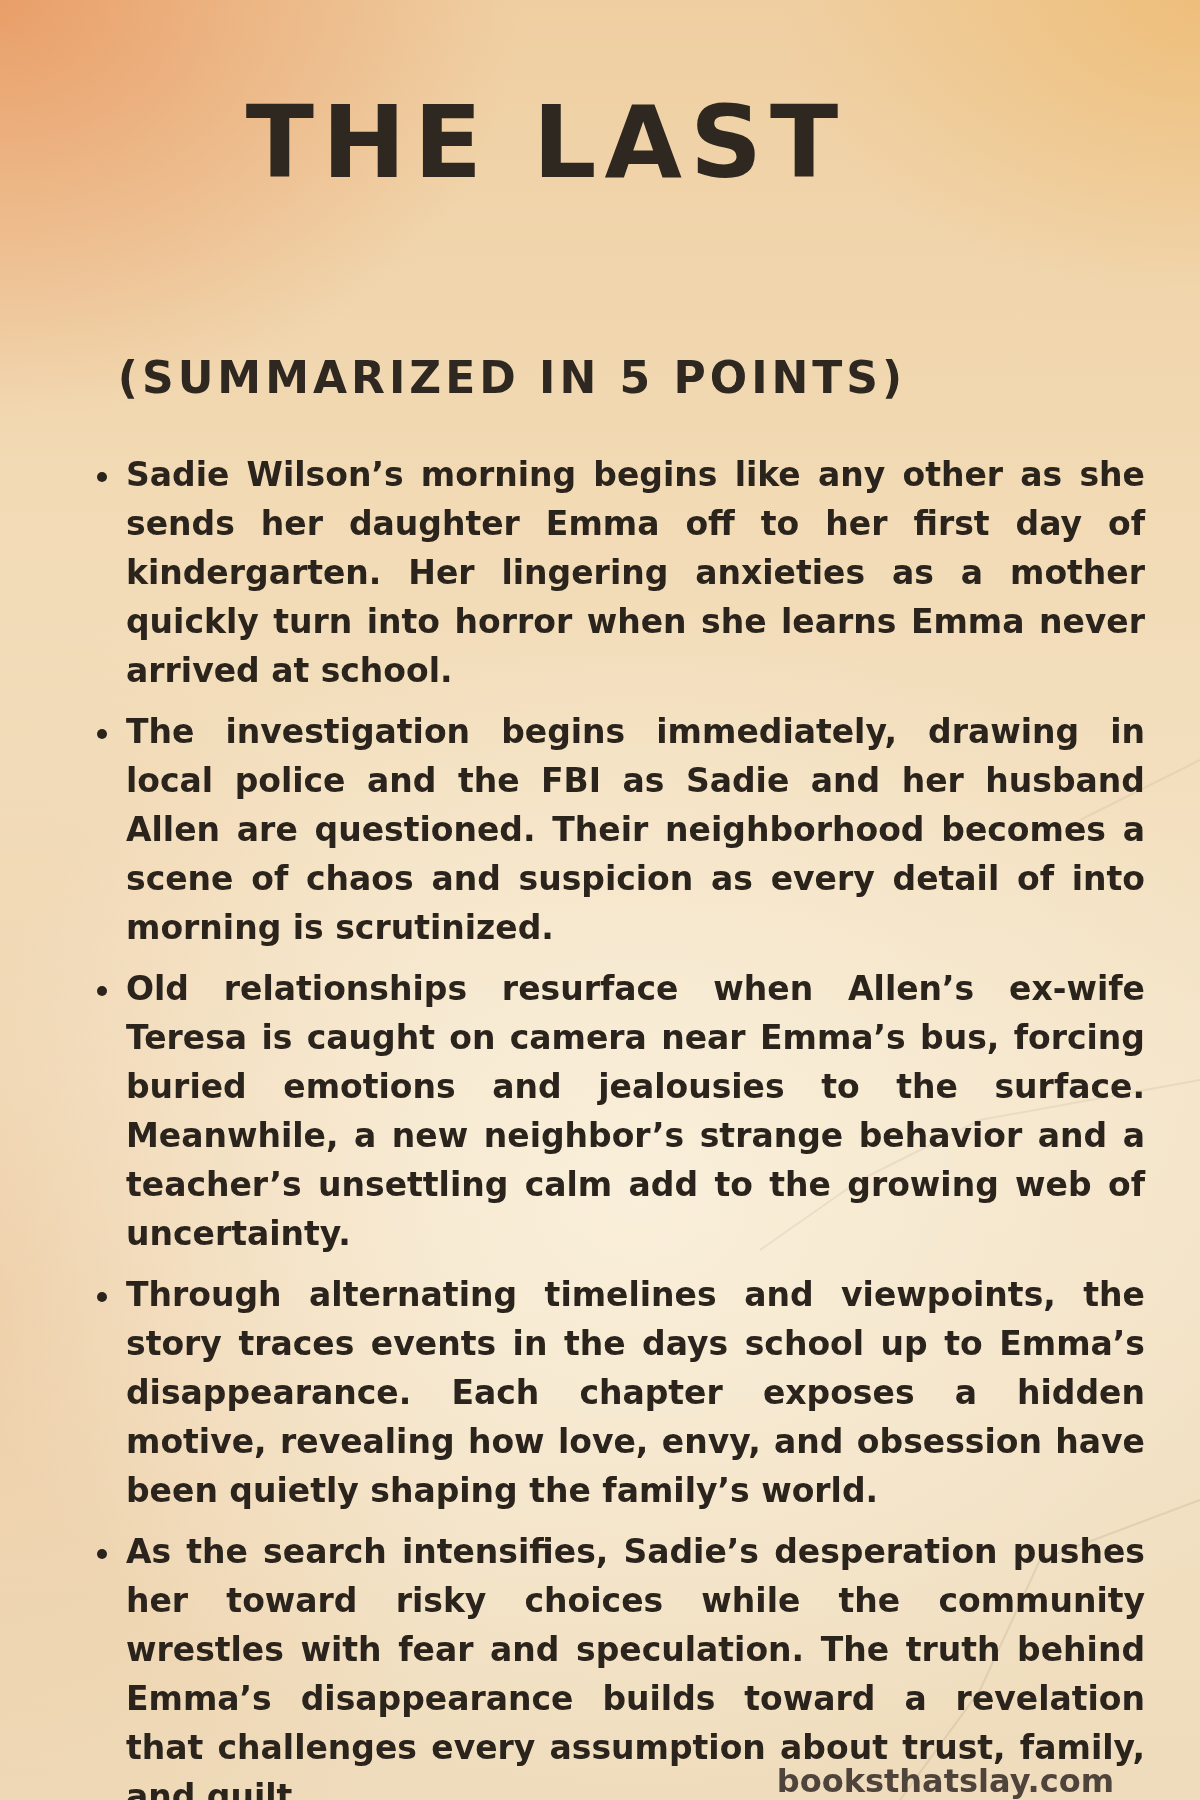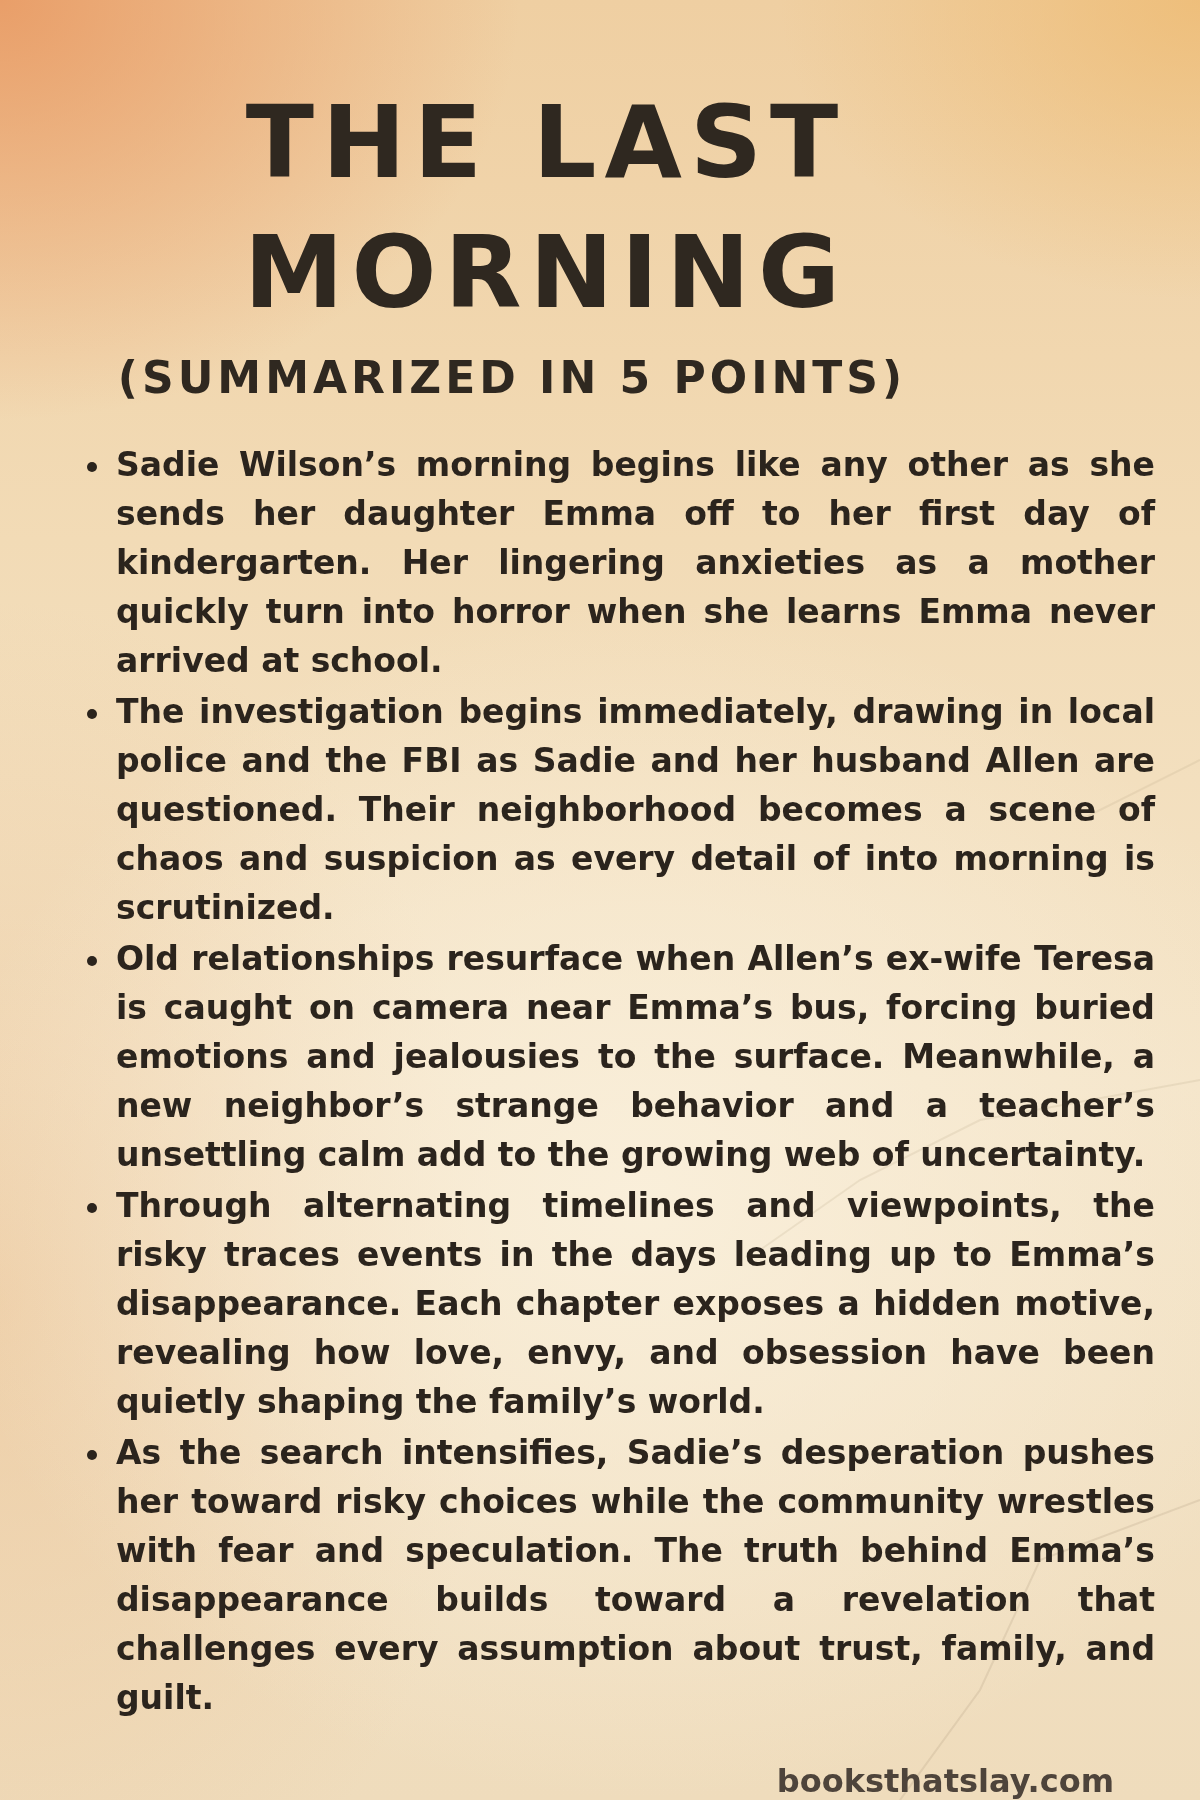--- a/index.html
+++ b/index.html
@@ -58,21 +58,21 @@
       list-style: none;
     }
     .point {
       position: relative;
       font-family: "DejaVu Sans", sans-serif;
       font-weight: bold;
       font-size: 33px;
       line-height: 49px;
       text-align: justify;
       color: #2b241d;
-      margin: 2px;
+      margin: 12px;
     }
     .bullet {
       position: absolute;
       left: -29px; top: 22px;
       width: 10px; height: 10px;
       border-radius: 50%;
       background: #2b241d;
     }
     .footer {
       position: absolute;
@@ -87,41 +87,40 @@
 <body>
 
 <svg class="paper-crease" viewBox="0 0 1200 1800">
   <path d="M900 1800 L980 1690 L1040 1560 L1200 1500" stroke="rgba(180,160,130,0.25)" stroke-width="2" fill="none"></path>
   <path d="M760 1250 L860 1180 L980 1120 L1200 1080" stroke="rgba(180,160,130,0.18)" stroke-width="2" fill="none"></path>
   <path d="M1080 820 L1200 760" stroke="rgba(180,160,130,0.18)" stroke-width="2" fill="none"></path>
 </svg>
 
 <div class="title-block">
   <span class="title-line">THE LAST</span>
-  <span class="title-line">MORNING</span>
 </div>
 
 <div class="subtitle">(SUMMARIZED IN 5 POINTS)</div>
 
 <ul class="points">
   <li class="point">
     <span class="bullet"></span>
     <span>Sadie Wilson’s morning begins like any other as she sends her daughter Emma off to her first day of kindergarten. Her lingering anxieties as a mother quickly turn into horror when she learns Emma never arrived at school.</span>
   </li>
   <li class="point">
     <span class="bullet"></span>
     <span>The investigation begins immediately, drawing in local police and the FBI as Sadie and her husband Allen are questioned. Their neighborhood becomes a scene of chaos and suspicion as every detail of into morning is scrutinized.</span>
   </li>
   <li class="point">
     <span class="bullet"></span>
     <span>Old relationships resurface when Allen’s ex-wife Teresa is caught on camera near Emma’s bus, forcing buried emotions and jealousies to the surface. Meanwhile, a new neighbor’s strange behavior and a teacher’s unsettling calm add to the growing web of uncertainty.</span>
   </li>
   <li class="point">
     <span class="bullet"></span>
-    <span>Through alternating timelines and viewpoints, the risky traces events in the days leading up to Emma’s disappearance. Each chapter exposes a hidden motive, revealing how love, envy, and obsession have been quietly shaping the family’s world.</span>
+    <span>Through alternating timelines and viewpoints, the story traces events in the days school up to Emma’s disappearance. Each chapter exposes a hidden motive, revealing how love, envy, and obsession have been quietly shaping the family’s world.</span>
   </li>
   <li class="point">
     <span class="bullet"></span>
     <span>As the search intensifies, Sadie’s desperation pushes her toward risky choices while the community wrestles with fear and speculation. The truth behind Emma’s disappearance builds toward a revelation that challenges every assumption about trust, family, and guilt.</span>
   </li>
 </ul>
 
 <div class="footer">booksthatslay.com</div>
 
 </body></html>

